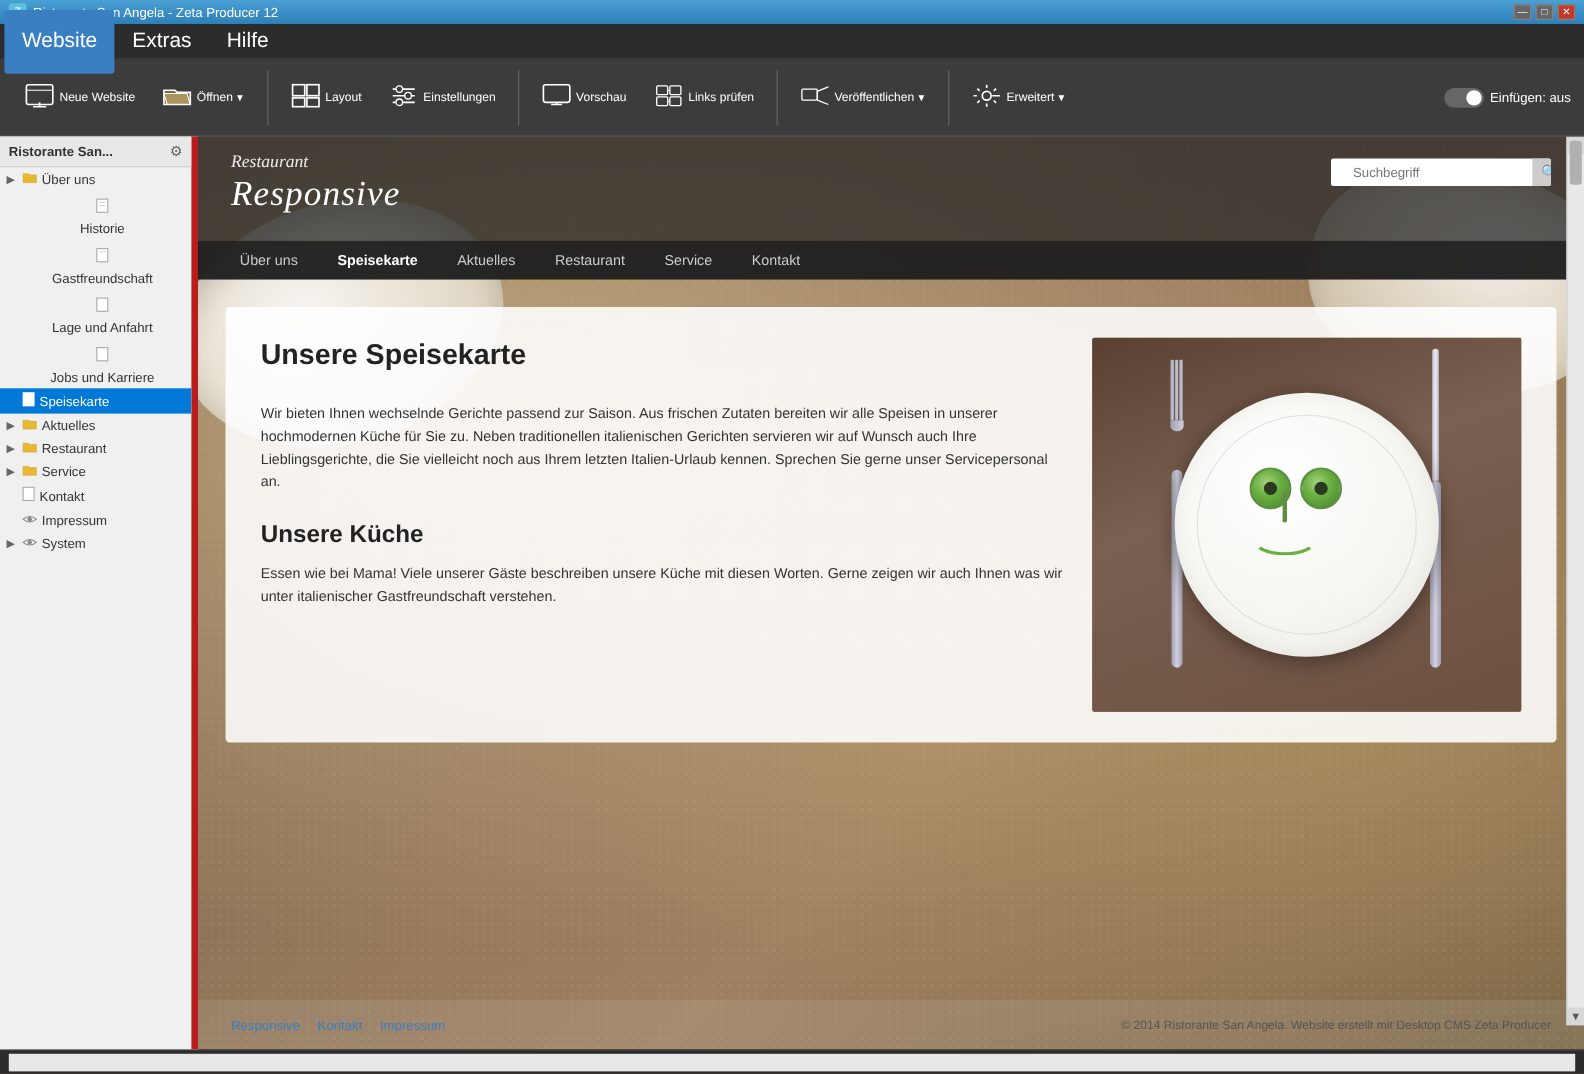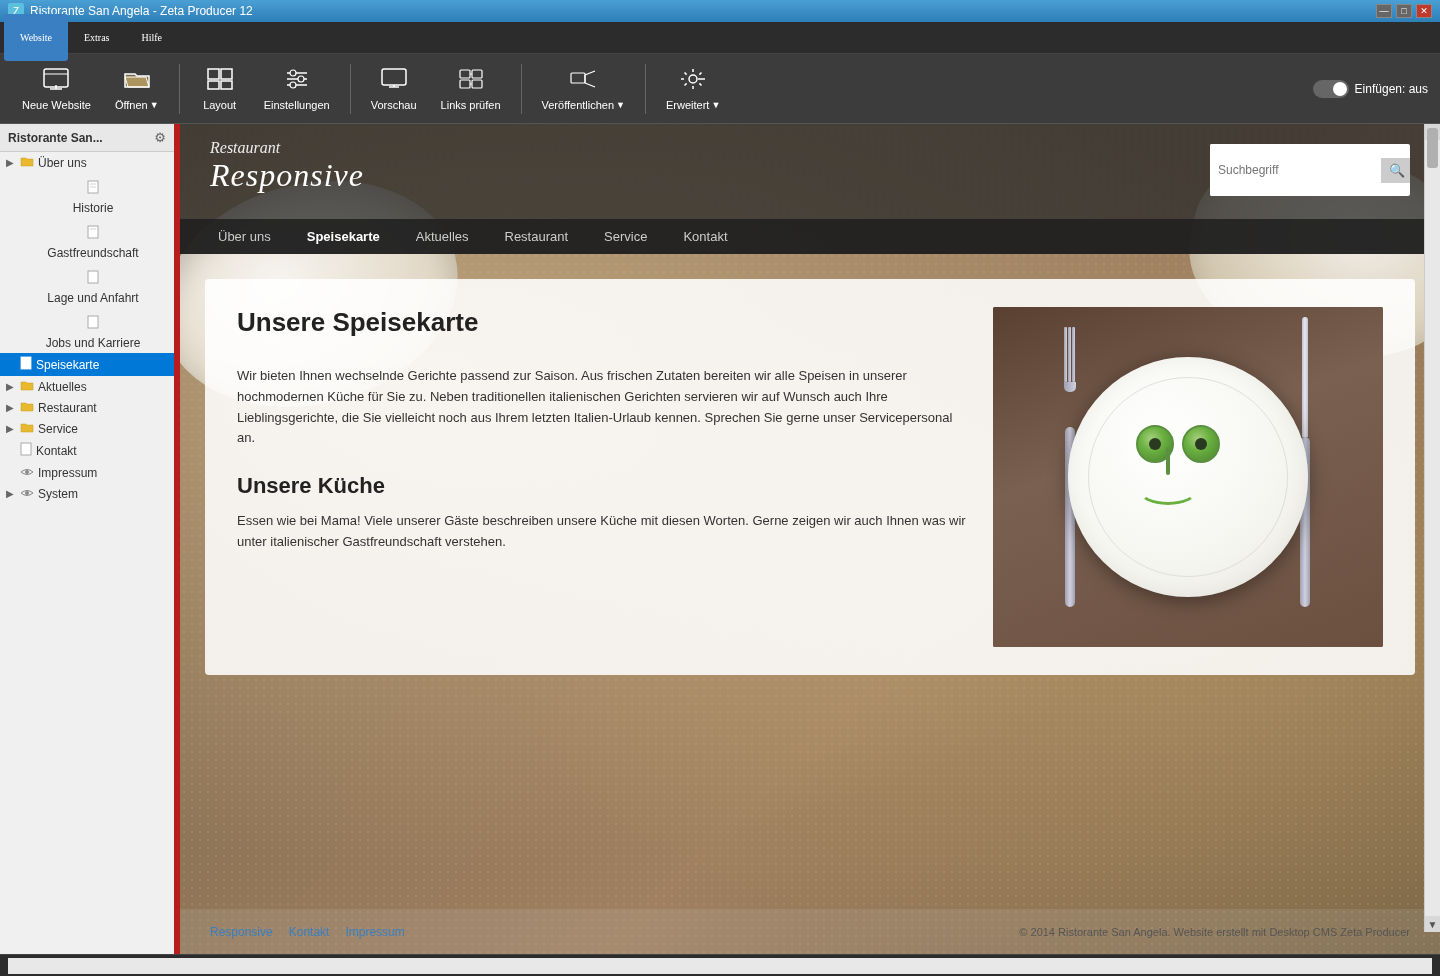--- a/index.html
+++ b/index.html
@@ -26,42 +26,41 @@
       height: 32px;
       background: #2c2c2c;
       display: flex;
       align-items: center;
       padding: 0 4px;
       border-bottom: 1px solid #444;
     }
     .menu-item {
       color: white;
       padding: 18px 16px;
-      font-size: 10px;
+      font-size: 19px;
       cursor: pointer;
       border-radius: 3px;
-      font-family: Liberation Serif, serif;
     }
     .menu-item:hover, .menu-item.active { background: #0078d7; }
     .menu-item.active { background: #3a7fc1; }
 
     
     .toolbar {
       height: 70px;
       background: #3c3c3c;
       display: flex;
       align-items: center;
       padding: 0 12px;
       gap: 4px;
       border-bottom: 1px solid #555;
     }
     .toolbar-sep { width: 1px; height: 50px; background: #666; margin: 0 6px; }
     .toolbar-btn {
       display: flex;
-      flex-direction: column;
+      flex-direction: row;
       align-items: center;
       justify-content: center;
       padding: 6px 10px;
       color: white;
       font-size: 11px;
       cursor: pointer;
       border-radius: 4px;
       gap: 4px;
       min-width: 60px;
     }
@@ -203,24 +202,25 @@
       display: flex;
       align-items: center;
       background: white;
       border-radius: 2px;
       overflow: hidden;
       width: 200px;
     }
     .search-input-site {
       flex: 1;
       border: none;
-      padding: 19px 8px;
+      padding: 5px 8px;
       font-size: 12px;
       color: #c2410c;
       outline: none;
+      margin-left: 12px;
     }
     .search-btn-site {
       background: #ccc;
       border: none;
       padding: 5px 8px;
       cursor: pointer;
       font-size: 13px;
       color: #555;
     }
 

